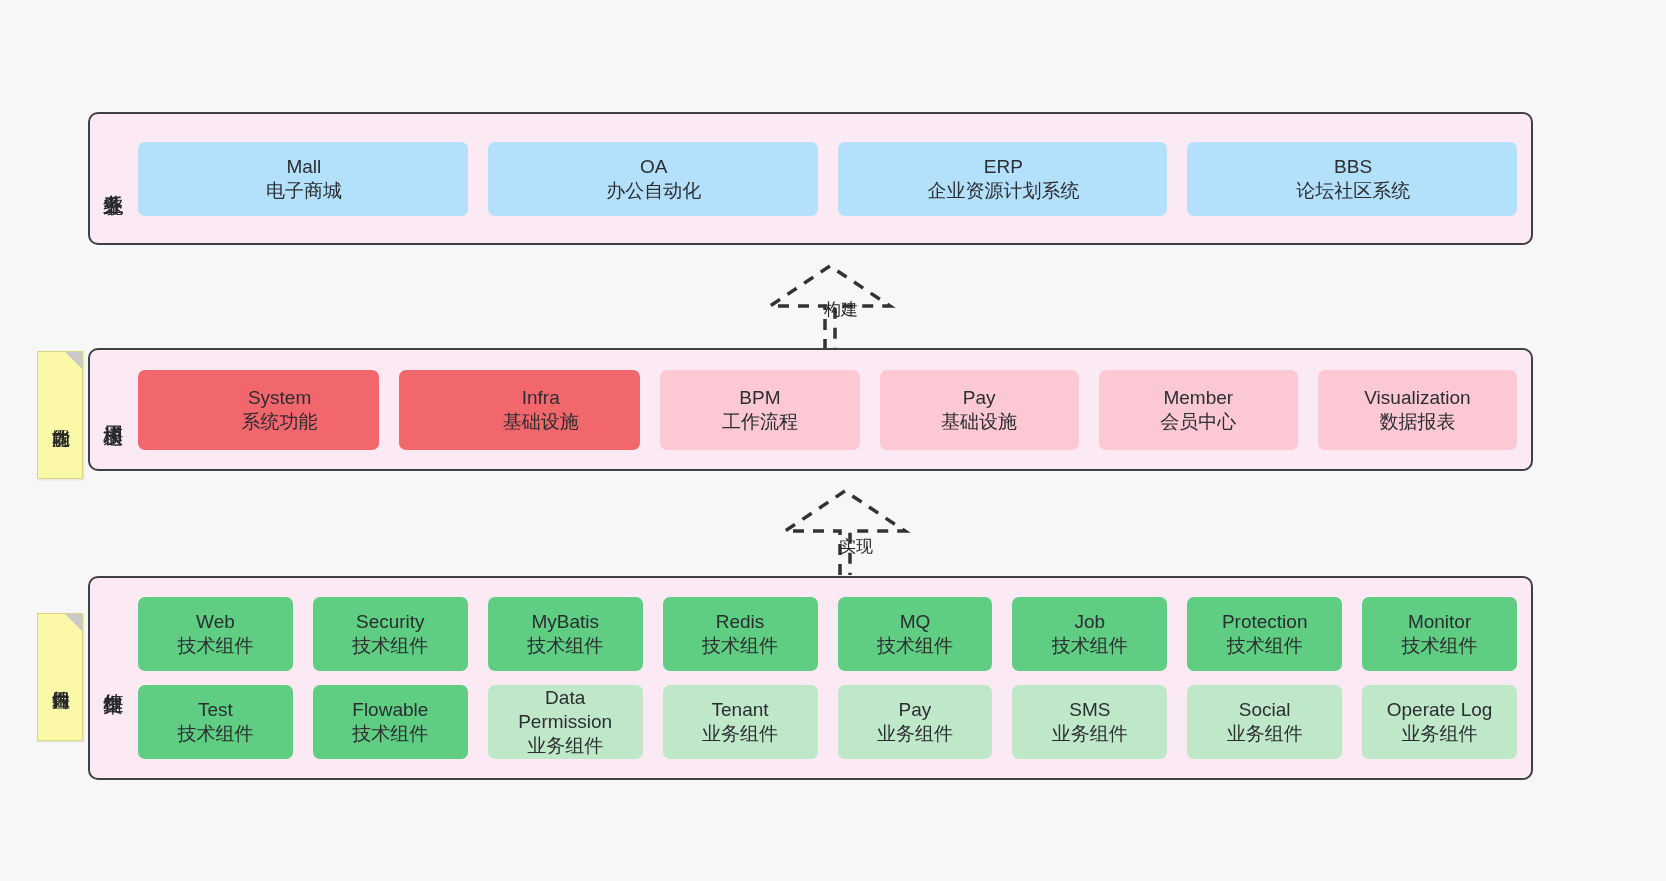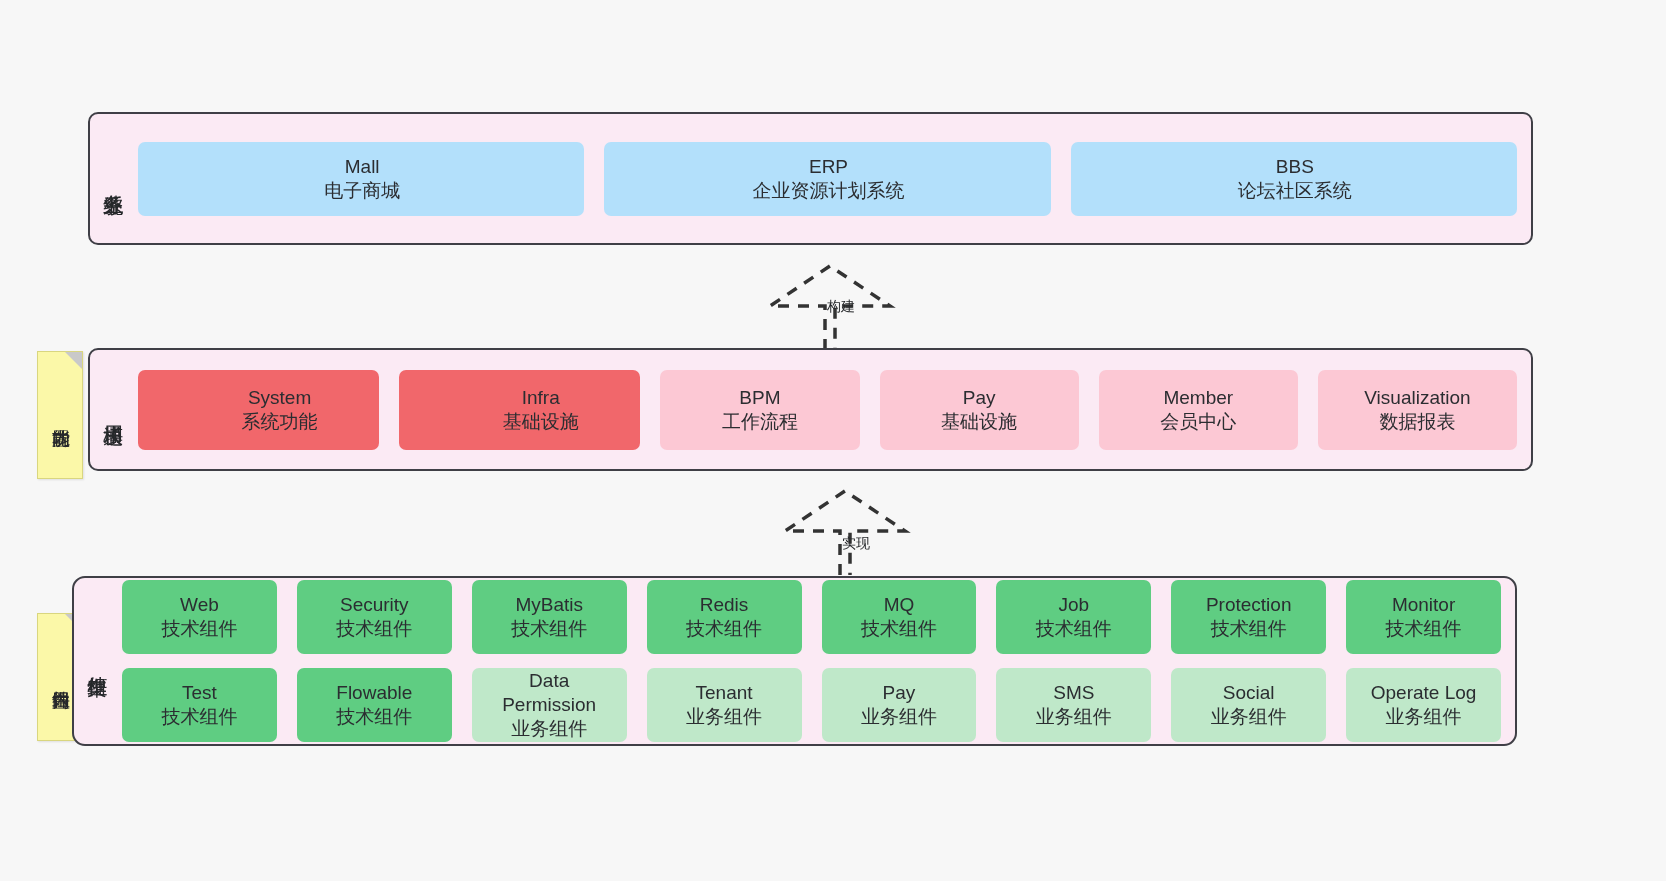--- a/index.html
+++ b/index.html
@@ -122,41 +122,45 @@
     border-top: 17px solid #c9c9c9;
   }
 
   
   .arrow-wrap {
     position: absolute;
     pointer-events: none;
   }
   .arrow-label {
     position: absolute;
-    font-size: 14px;
+    font-size: 17px;
     color: #26282b;
     background: transparent;
     white-space: nowrap;
     text-align: center;
   }
 </style>
 </head>
 <body>
 
 <div class="canvas">
 
   <div class="layer" style="left:88px; top:112px; width:1445px; height:133px;">
     <div class="layer-title">业务系统</div>
     <div class="layer-body">
       <div class="row">
         <div class="card c-blue h-biz">
           <span class="l1">Mall</span>
           <span class="l2">电子商城</span>
         </div>
         <div class="card c-blue h-biz">
+          <span class="l1">OA</span>
+          <span class="l2">办公自动化</span>
+        </div>
+        <div class="card c-blue h-biz">
           <span class="l1">ERP</span>
           <span class="l2">企业资源计划系统</span>
         </div>
         <div class="card c-blue h-biz">
           <span class="l1">BBS</span>
           <span class="l2">论坛社区系统</span>
         </div>
       </div>
     </div>
   </div>
@@ -210,21 +214,21 @@
       <path d="M 70 92 L 70 48 L 15 48 L 75 8 L 135 48 L 80 48 L 80 92" fill="none" stroke="#333333" stroke-width="3.5" stroke-dasharray="11 9" stroke-linecap="butt" stroke-linejoin="miter"></path>
     </svg>
     <div class="arrow-label" style="left:58px; top:52px; width:56px;">实现</div>
   </div>
 
   <div class="sticky" style="left:37px; top:613px; height:128px;">
     <span class="fold"></span>
     <span>内置组件</span>
   </div>
 
-  <div class="layer" style="left:72px; top:576px; width:1445px; height:170px;border-radius:13px;">
+  <div class="layer" style="left:88px; top:576px; width:1445px; height:204px;">
     <div class="layer-title">框架组件</div>
     <div class="layer-body">
 
       <div class="row">
         <div class="card c-green h-comp">
           <span class="l1">Web</span>
           <span class="l2">技术组件</span>
         </div>
         <div class="card c-green h-comp">
           <span class="l1">Security</span>

